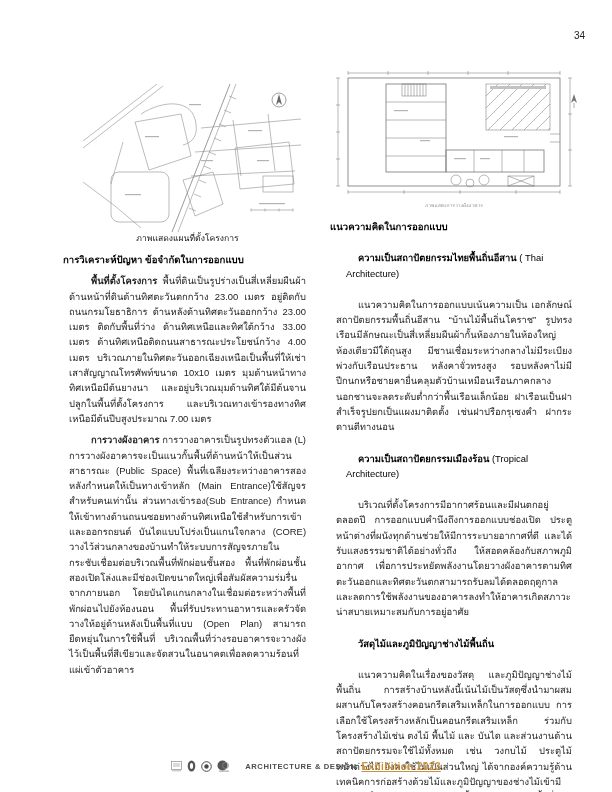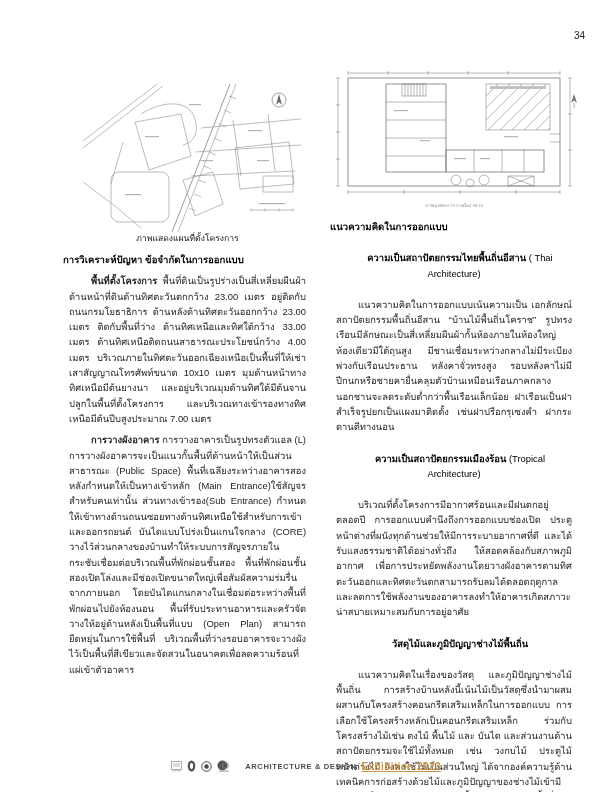--- a/index.html
+++ b/index.html
@@ -14,21 +14,21 @@
   .fig-right{position:absolute;left:328px;top:70px;width:252px;height:130px;}
   .fig-right-caption{position:absolute;left:330px;top:201px;width:248px;text-align:center;font-size:5px;color:#8e8e8e;}
   
   .col{position:absolute;font-size:9.4px;line-height:15.3px;text-align:justify;}
   .col-left{left:63px;top:252px;width:249px;}
   .col-right{left:330px;top:219px;width:248px;}
   .h1{font-weight:bold;font-size:9.6px;color:#000;margin:0 0 1px 0;text-align:left;}
   .h1.spaced{margin-top:7px;}
   .para{margin:6px;text-indent:22px;}
   .lead{font-weight:bold;}
-  .subhead{margin:16px;text-indent:12px;font-weight:bold;color:#000;text-align:center;}
+  .subhead{margin:16px;text-indent:12px;font-weight:bold;color:#000;text-align:left;}
   .subhead .en{font-weight:normal;}
   
   .footer{position:absolute;left:0;top:760px;width:612px;display:flex;justify-content:center;align-items:center;gap:5px;}
   .footer .logos{display:flex;align-items:center;gap:5px;margin-right:9px;}
   .brand{font-size:7.6px;font-weight:bold;letter-spacing:0.6px;color:#4d4d4d;}
   .edition{font-size:10px;font-weight:bold;letter-spacing:0.4px;color:#c9923f;margin-left:0;text-decoration:underline;}
   svg{display:block;}
 </style>
 </head>
 <body>

